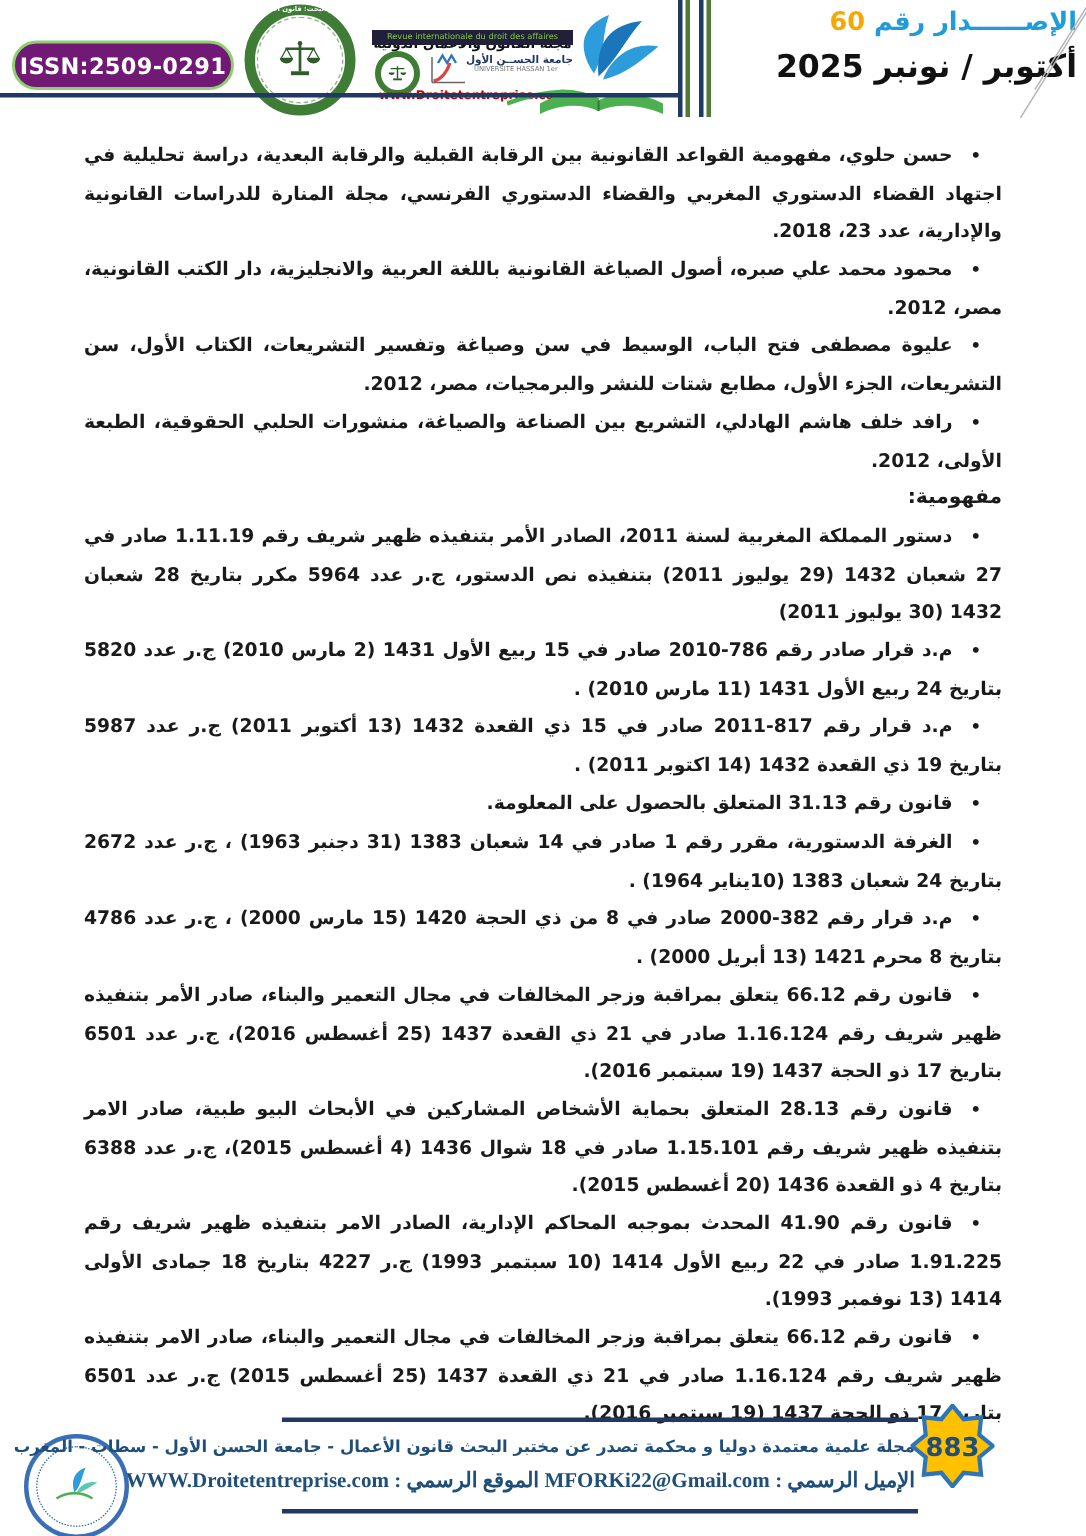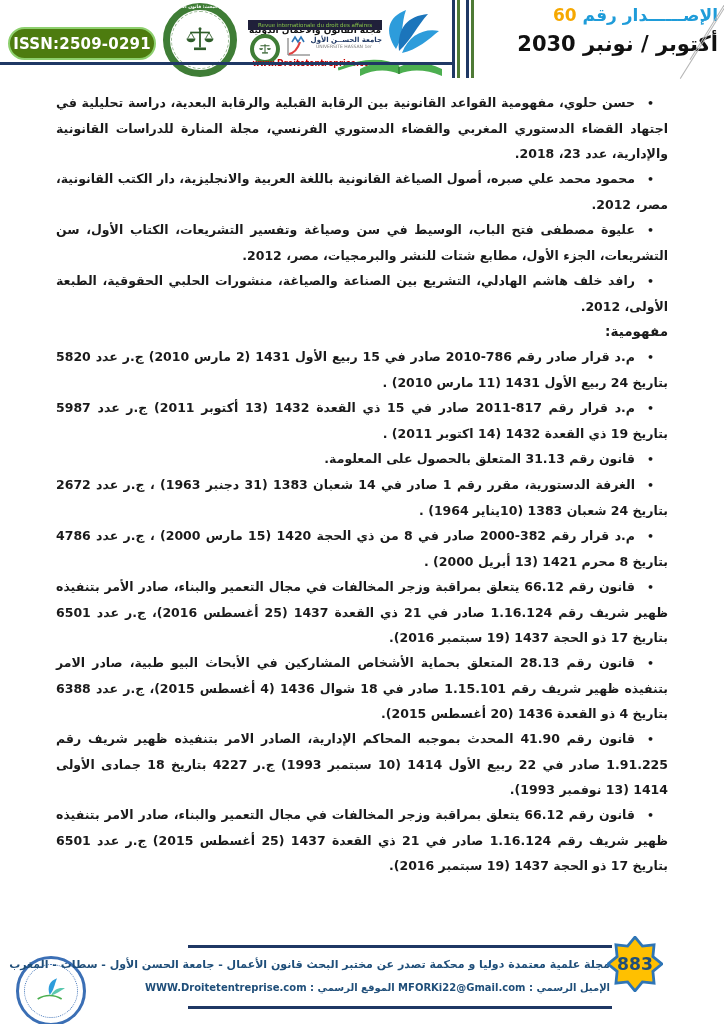--- a/index.html
+++ b/index.html
@@ -1,21 +1,21 @@
 <!DOCTYPE html>
 <html lang="ar"><head>
 <meta charset="utf-8">
 <style>
   html,body{margin:0;padding:0;background:#fff;}
   .page{position:relative;width:724px;height:1024px;background:#fff;overflow:hidden;
         font-family:"DejaVu Sans",sans-serif;}
 
   
   .header{position:absolute;top:0;left:0;width:724px;height:90px;}
-  .issn-pill{position:absolute;left:8px;top:27px;width:144px;height:29px;background:#4d7c0f;
+  .issn-pill{position:absolute;left:8px;top:27px;width:144px;height:29px;background:#701a75;
              border:2px solid #8ed06e;border-radius:17px;color:#fff;font-weight:bold;font-size:15px;
              display:flex;align-items:center;justify-content:center;letter-spacing:.2px;}
   .header-rule{position:absolute;left:0;top:62px;width:452px;height:3px;background:#1F3864;}
 
   .lab-logo{position:absolute;left:163px;top:3px;width:60px;height:60px;border-radius:50%;
             background:#fff;border:7px solid #3F7D36;}
   .lab-logo .ring-text{position:absolute;top:-6px;left:0;right:0;text-align:center;color:#fff;
             font-size:4.5px;font-weight:bold;white-space:nowrap;overflow:hidden;}
   .lab-logo::after{content:"";position:absolute;inset:1px;border:1px dashed rgba(63,125,54,.55);border-radius:50%;}
   .lab-logo svg{position:absolute;left:50%;top:50%;transform:translate(-50%,-50%);}
@@ -53,21 +53,21 @@
            font-size:12.5px;line-height:25px;font-weight:bold;color:#1a1a1a;}
   .ref-item{margin:0;}
   .bullet{font-size:11px;margin-right:14px;margin-left:12px;}
   .sources-heading{font-size:13.5px;font-weight:bold;margin:0;}
 
   
   .footer-box{position:absolute;left:188px;top:945px;width:424px;border-top:3px solid #1F3864;
               border-bottom:3px solid #1F3864;padding:5px 2px 7px;box-sizing:border-box;
               direction:rtl;text-align:center;color:#1F4E79;}
   .footer-line1{font-size:11px;font-weight:bold;line-height:24px;white-space:nowrap;}
-  .footer-line2{font-size:10px;font-weight:bold;line-height:22px;white-space:nowrap;}
+  .footer-line2{font-size:14px;font-weight:bold;line-height:22px;white-space:nowrap;font-family:Liberation Serif, serif;}
   .ltr{direction:ltr;unicode-bidi:embed;}
 
   .page-badge{position:absolute;left:607px;top:936px;width:56px;height:56px;}
   .page-badge text{font-family:"DejaVu Sans",sans-serif;font-weight:bold;fill:#1F4E79;font-size:16px;}
 
   .stamp{position:absolute;left:16px;top:956px;width:64px;height:64px;border-radius:50%;
          background:#fff;border:3px solid #3B6FB5;}
   .stamp::before{content:"";position:absolute;inset:5px;border:1.5px dotted #3B6FB5;border-radius:50%;}
   .stamp svg{position:absolute;left:50%;top:50%;transform:translate(-50%,-50%);}
 </style>
@@ -138,41 +138,42 @@
       <div class="g s2"></div>
     </div>
 
     <div class="issue-block">
       <div class="slash s1"></div>
       <div class="slash s2"></div>
       <div class="issue-line">
         <span>الإصــــــدار رقم</span>
         <span class="num">60</span>
       </div>
-      <div class="issue-date">أكتوبر / نونبر 2030</div>
+      <div class="issue-date">أكتوبر / نونبر 2025</div>
     </div>
   </div>
 
   <div class="content">
 
     <div>
 
         <div class="ref-item"><span class="bullet">•</span><span>حسن حلوي، مفهومية القواعد القانونية بين الرقابة القبلية والرقابة البعدية، دراسة تحليلية في اجتهاد القضاء الدستوري المغربي والقضاء الدستوري الفرنسي، مجلة المنارة للدراسات القانونية والإدارية، عدد 23، 2018.</span></div>
 
         <div class="ref-item"><span class="bullet">•</span><span>محمود محمد علي صبره، أصول الصياغة القانونية باللغة العربية والانجليزية، دار الكتب القانونية، مصر، 2012.</span></div>
 
         <div class="ref-item"><span class="bullet">•</span><span>عليوة مصطفى فتح الباب، الوسيط في سن وصياغة وتفسير التشريعات، الكتاب الأول، سن التشريعات، الجزء الأول، مطابع شتات للنشر والبرمجيات، مصر، 2012.</span></div>
 
         <div class="ref-item"><span class="bullet">•</span><span>رافد خلف هاشم الهادلي، التشريع بين الصناعة والصياغة، منشورات الحلبي الحقوقية، الطبعة الأولى، 2012.</span></div>
       </div>
 
     <div class="sources-heading">مفهومية:</div>
 
     <div>
 
+        <div class="ref-item"><span class="bullet">•</span><span>دستور المملكة المغربية لسنة 2011، الصادر الأمر بتنفيذه ظهير شريف رقم 1.11.19 صادر في 27 شعبان 1432 (29 يوليوز 2011) بتنفيذه نص الدستور، ج.ر عدد 5964 مكرر بتاريخ 28 شعبان 1432 (30 يوليوز 2011)</span></div>
 
         <div class="ref-item"><span class="bullet">•</span><span>م.د قرار صادر رقم 786-2010 صادر في 15 ربيع الأول 1431 (2 مارس 2010) ج.ر عدد 5820 بتاريخ 24 ربيع الأول 1431 (11 مارس 2010) .</span></div>
 
 
         <div class="ref-item"><span class="bullet">•</span><span>م.د قرار رقم 817-2011 صادر في 15 ذي القعدة 1432 (13 أكتوبر 2011) ج.ر عدد 5987 بتاريخ 19 ذي القعدة 1432 (14 اكتوبر 2011) .</span></div>
 
 
         <div class="ref-item"><span class="bullet">•</span><span>قانون رقم 31.13 المتعلق بالحصول على المعلومة.</span></div>
 
         <div class="ref-item"><span class="bullet">•</span><span>الغرفة الدستورية، مقرر رقم 1 صادر في 14 شعبان 1383 (31 دجنبر 1963) ، ج.ر عدد 2672 بتاريخ 24 شعبان 1383 (10يناير 1964) .</span></div>

